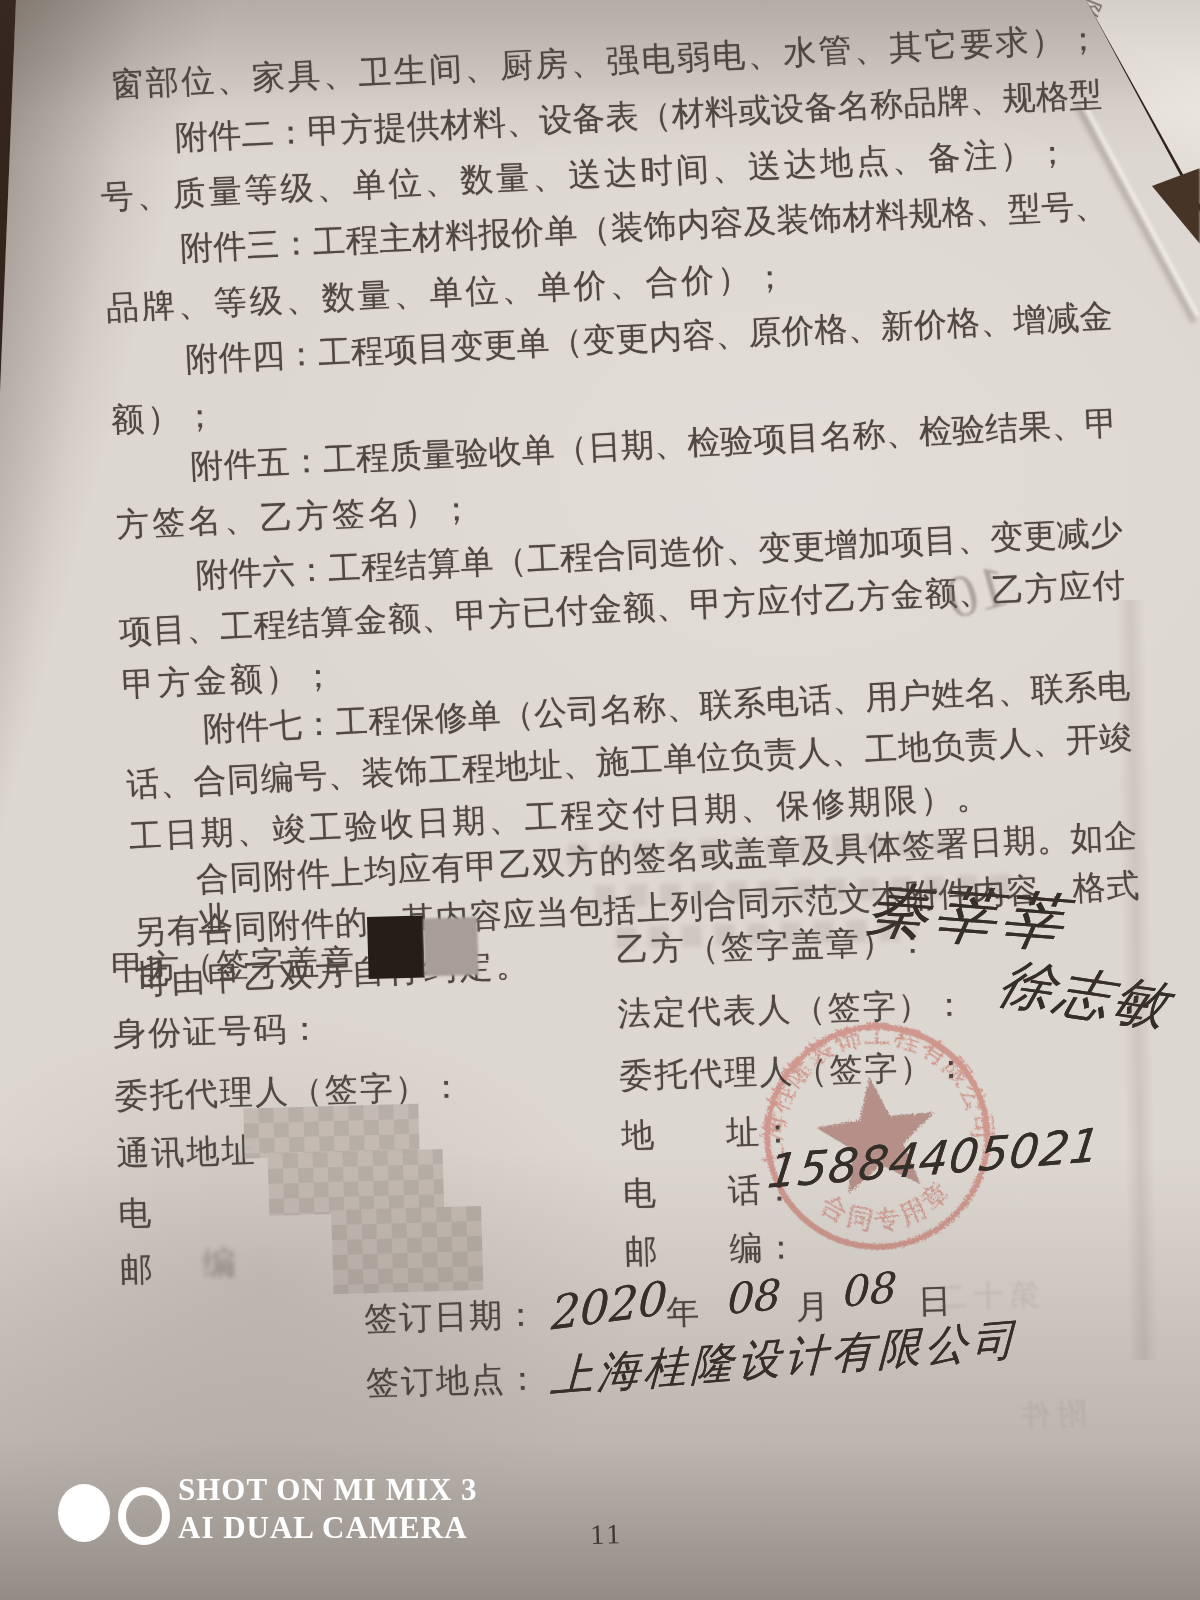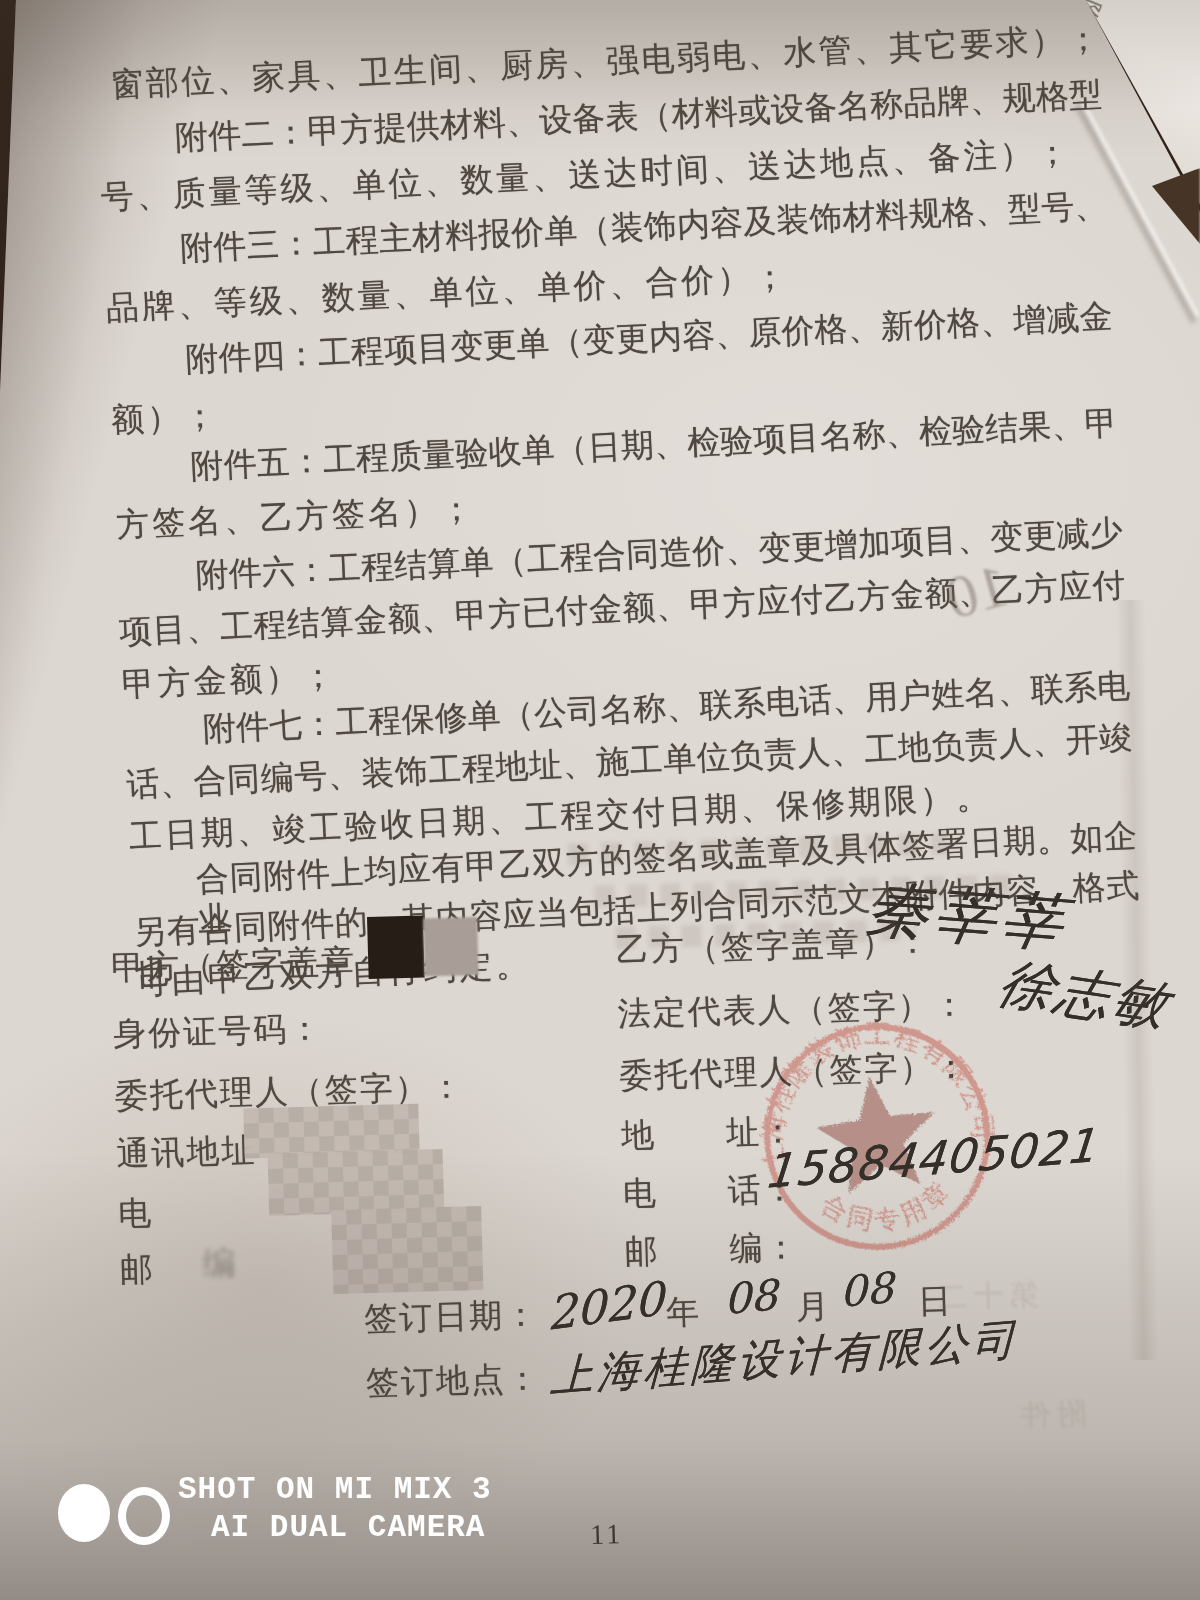--- a/index.html
+++ b/index.html
@@ -83,26 +83,26 @@
 
   
   .vignette{position:absolute;inset:0;pointer-events:none;
      background:
        linear-gradient(180deg,rgba(70,60,52,.15) 0%,rgba(70,60,52,0) 7%),
        linear-gradient(0deg,rgba(44,36,29,.42) 0%,rgba(60,52,44,.20) 10%,rgba(60,52,44,0) 28%),
        linear-gradient(100deg,rgba(60,48,40,.22) 0%,rgba(60,48,40,0) 10%);}
 
   
   .watermark{position:absolute;left:0;top:0;width:100%;height:100%;pointer-events:none;
-     font-family:Liberation Mono, monospace;color:#fff;}
+     font-family:Liberation Serif, serif;color:#fff;}
   .wm-dot{position:absolute;left:58px;top:1484px;width:52px;height:58px;border-radius:50%;background:#fff;}
   .wm-ring{position:absolute;left:118px;top:1487px;width:36px;height:42px;border-radius:50%;
      border:8px solid #fff;background:transparent;}
   .wm-l1{position:absolute;left:178px;top:1472px;font-size:31px;font-weight:bold;letter-spacing:1px;}
-  .wm-l2{position:absolute;left:178px;top:1510px;font-size:31px;font-weight:bold;letter-spacing:1px;margin-left:33px;}
+  .wm-l2{position:absolute;left:178px;top:1510px;font-size:31px;font-weight:bold;letter-spacing:1px;}
 </style>
 </head>
 <body>
 
 <div class="photo">
 
   <div class="paper">
     <div class="shade1"></div>
   </div>
 

